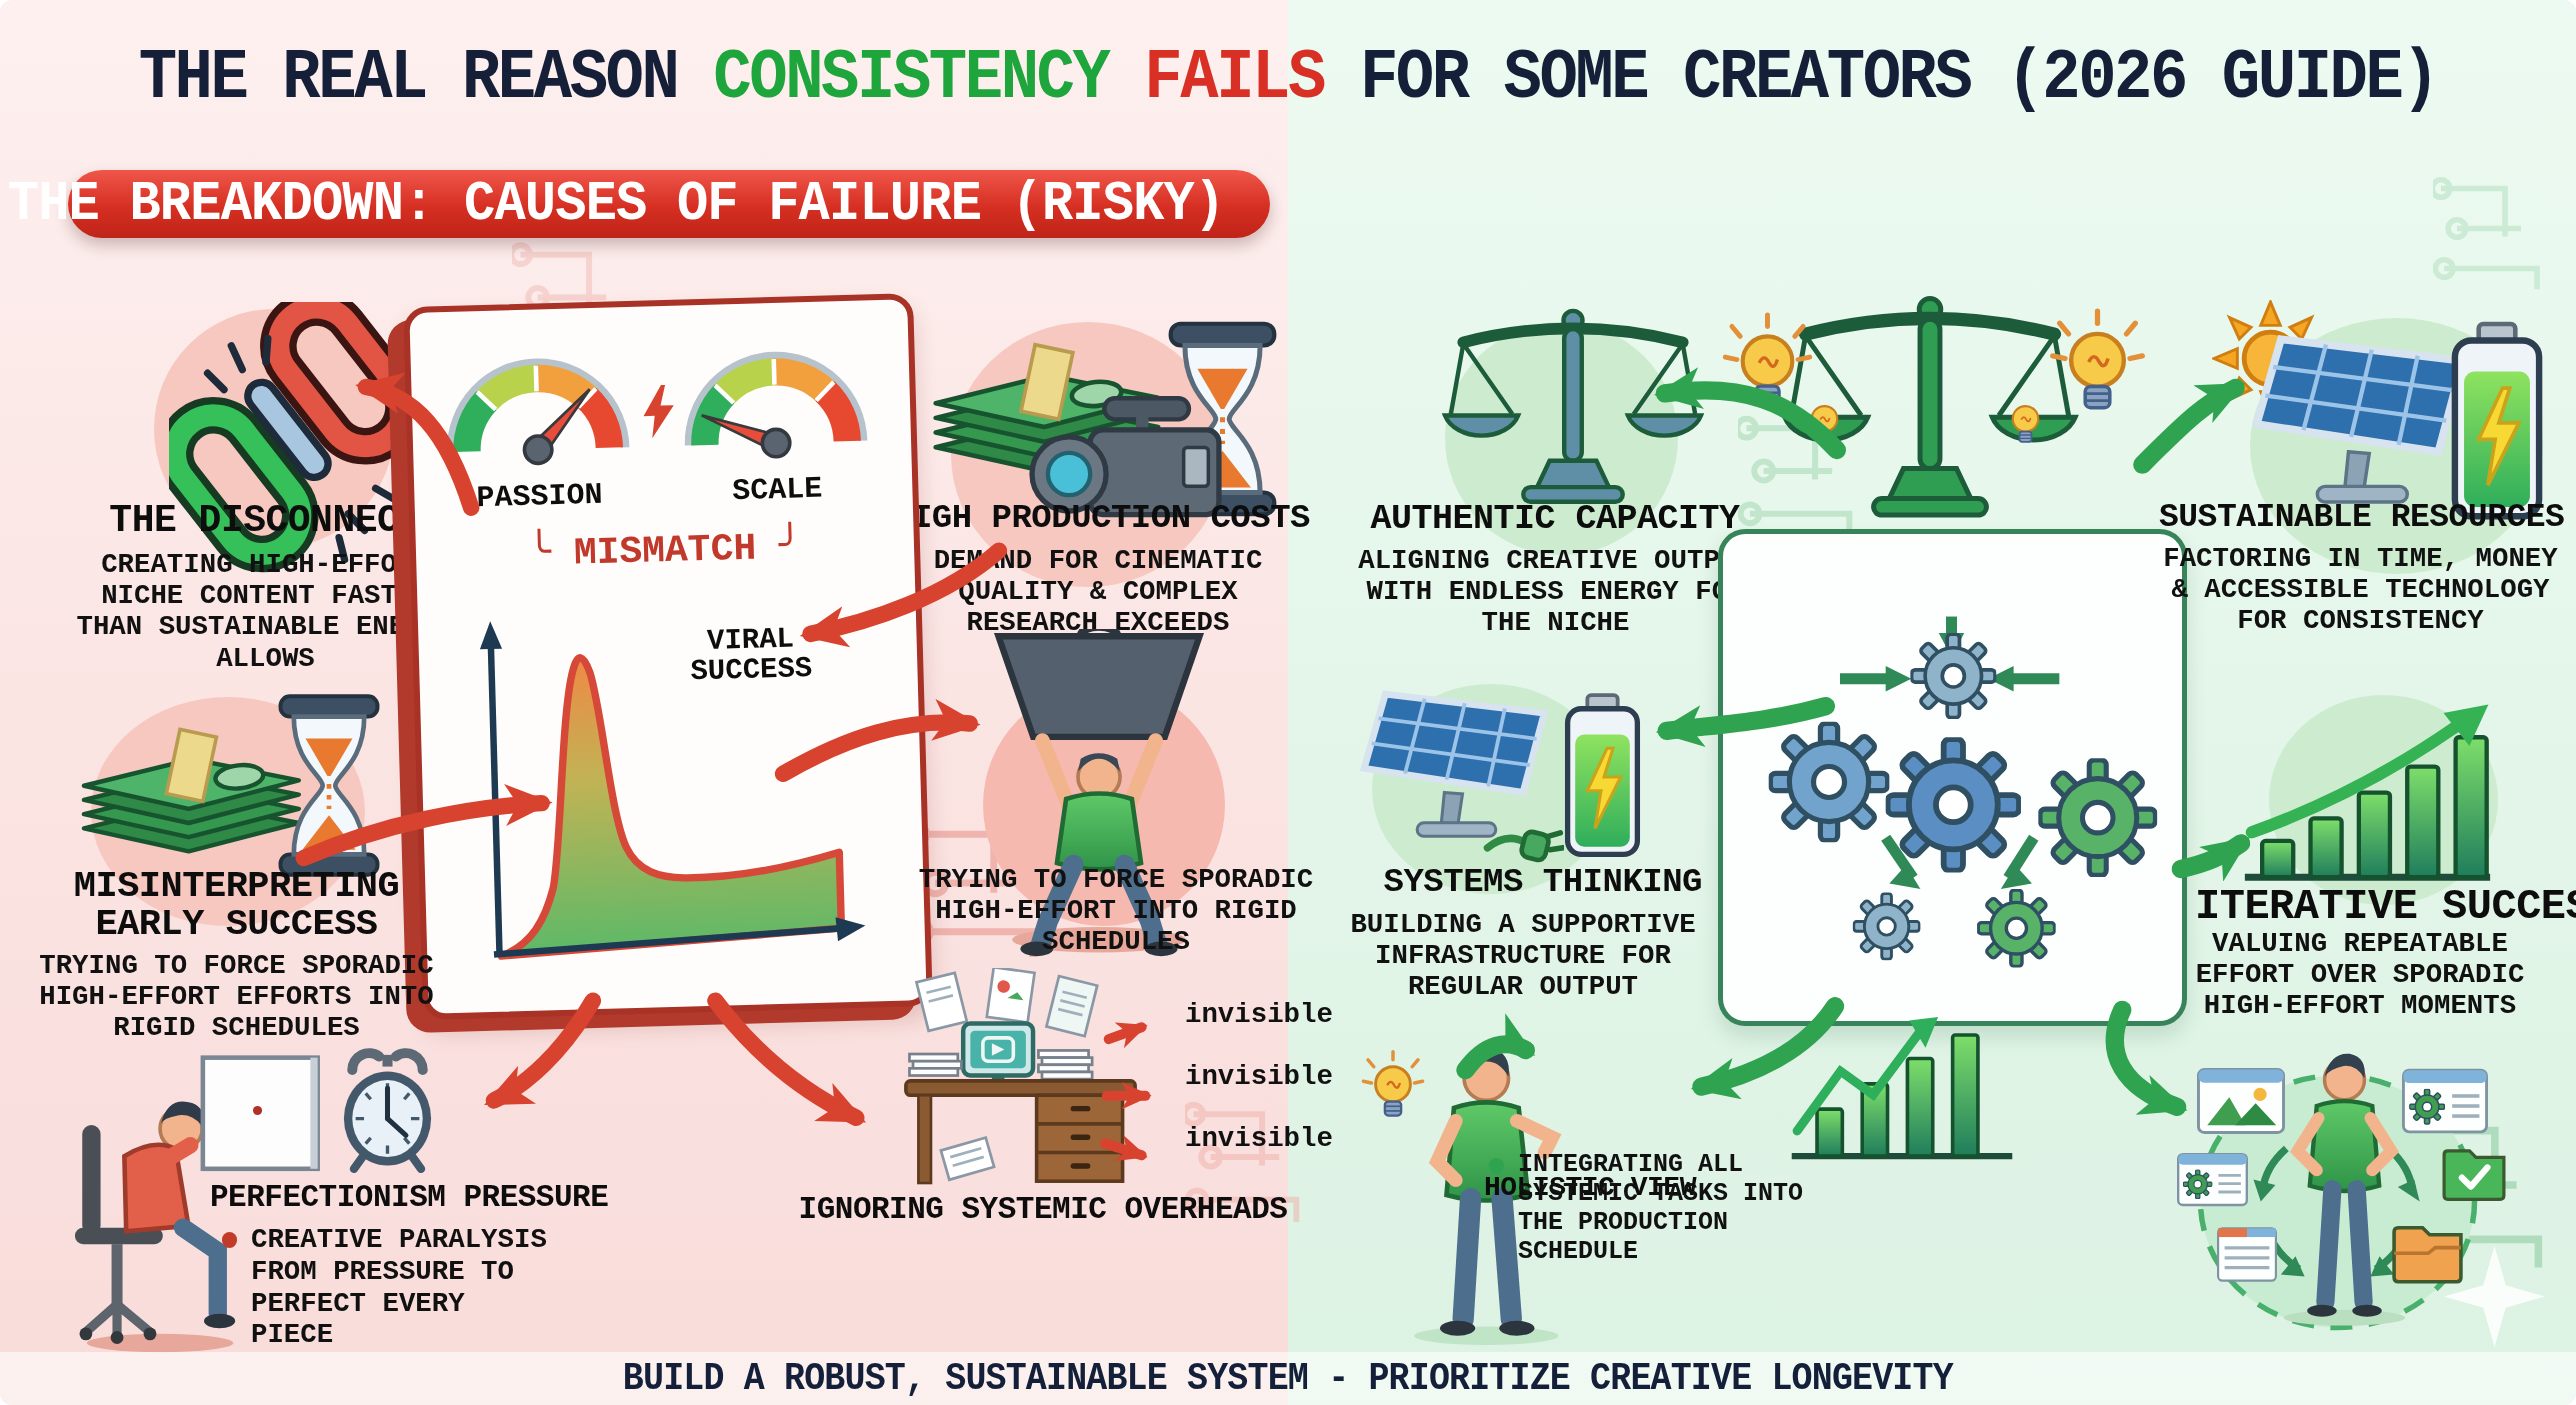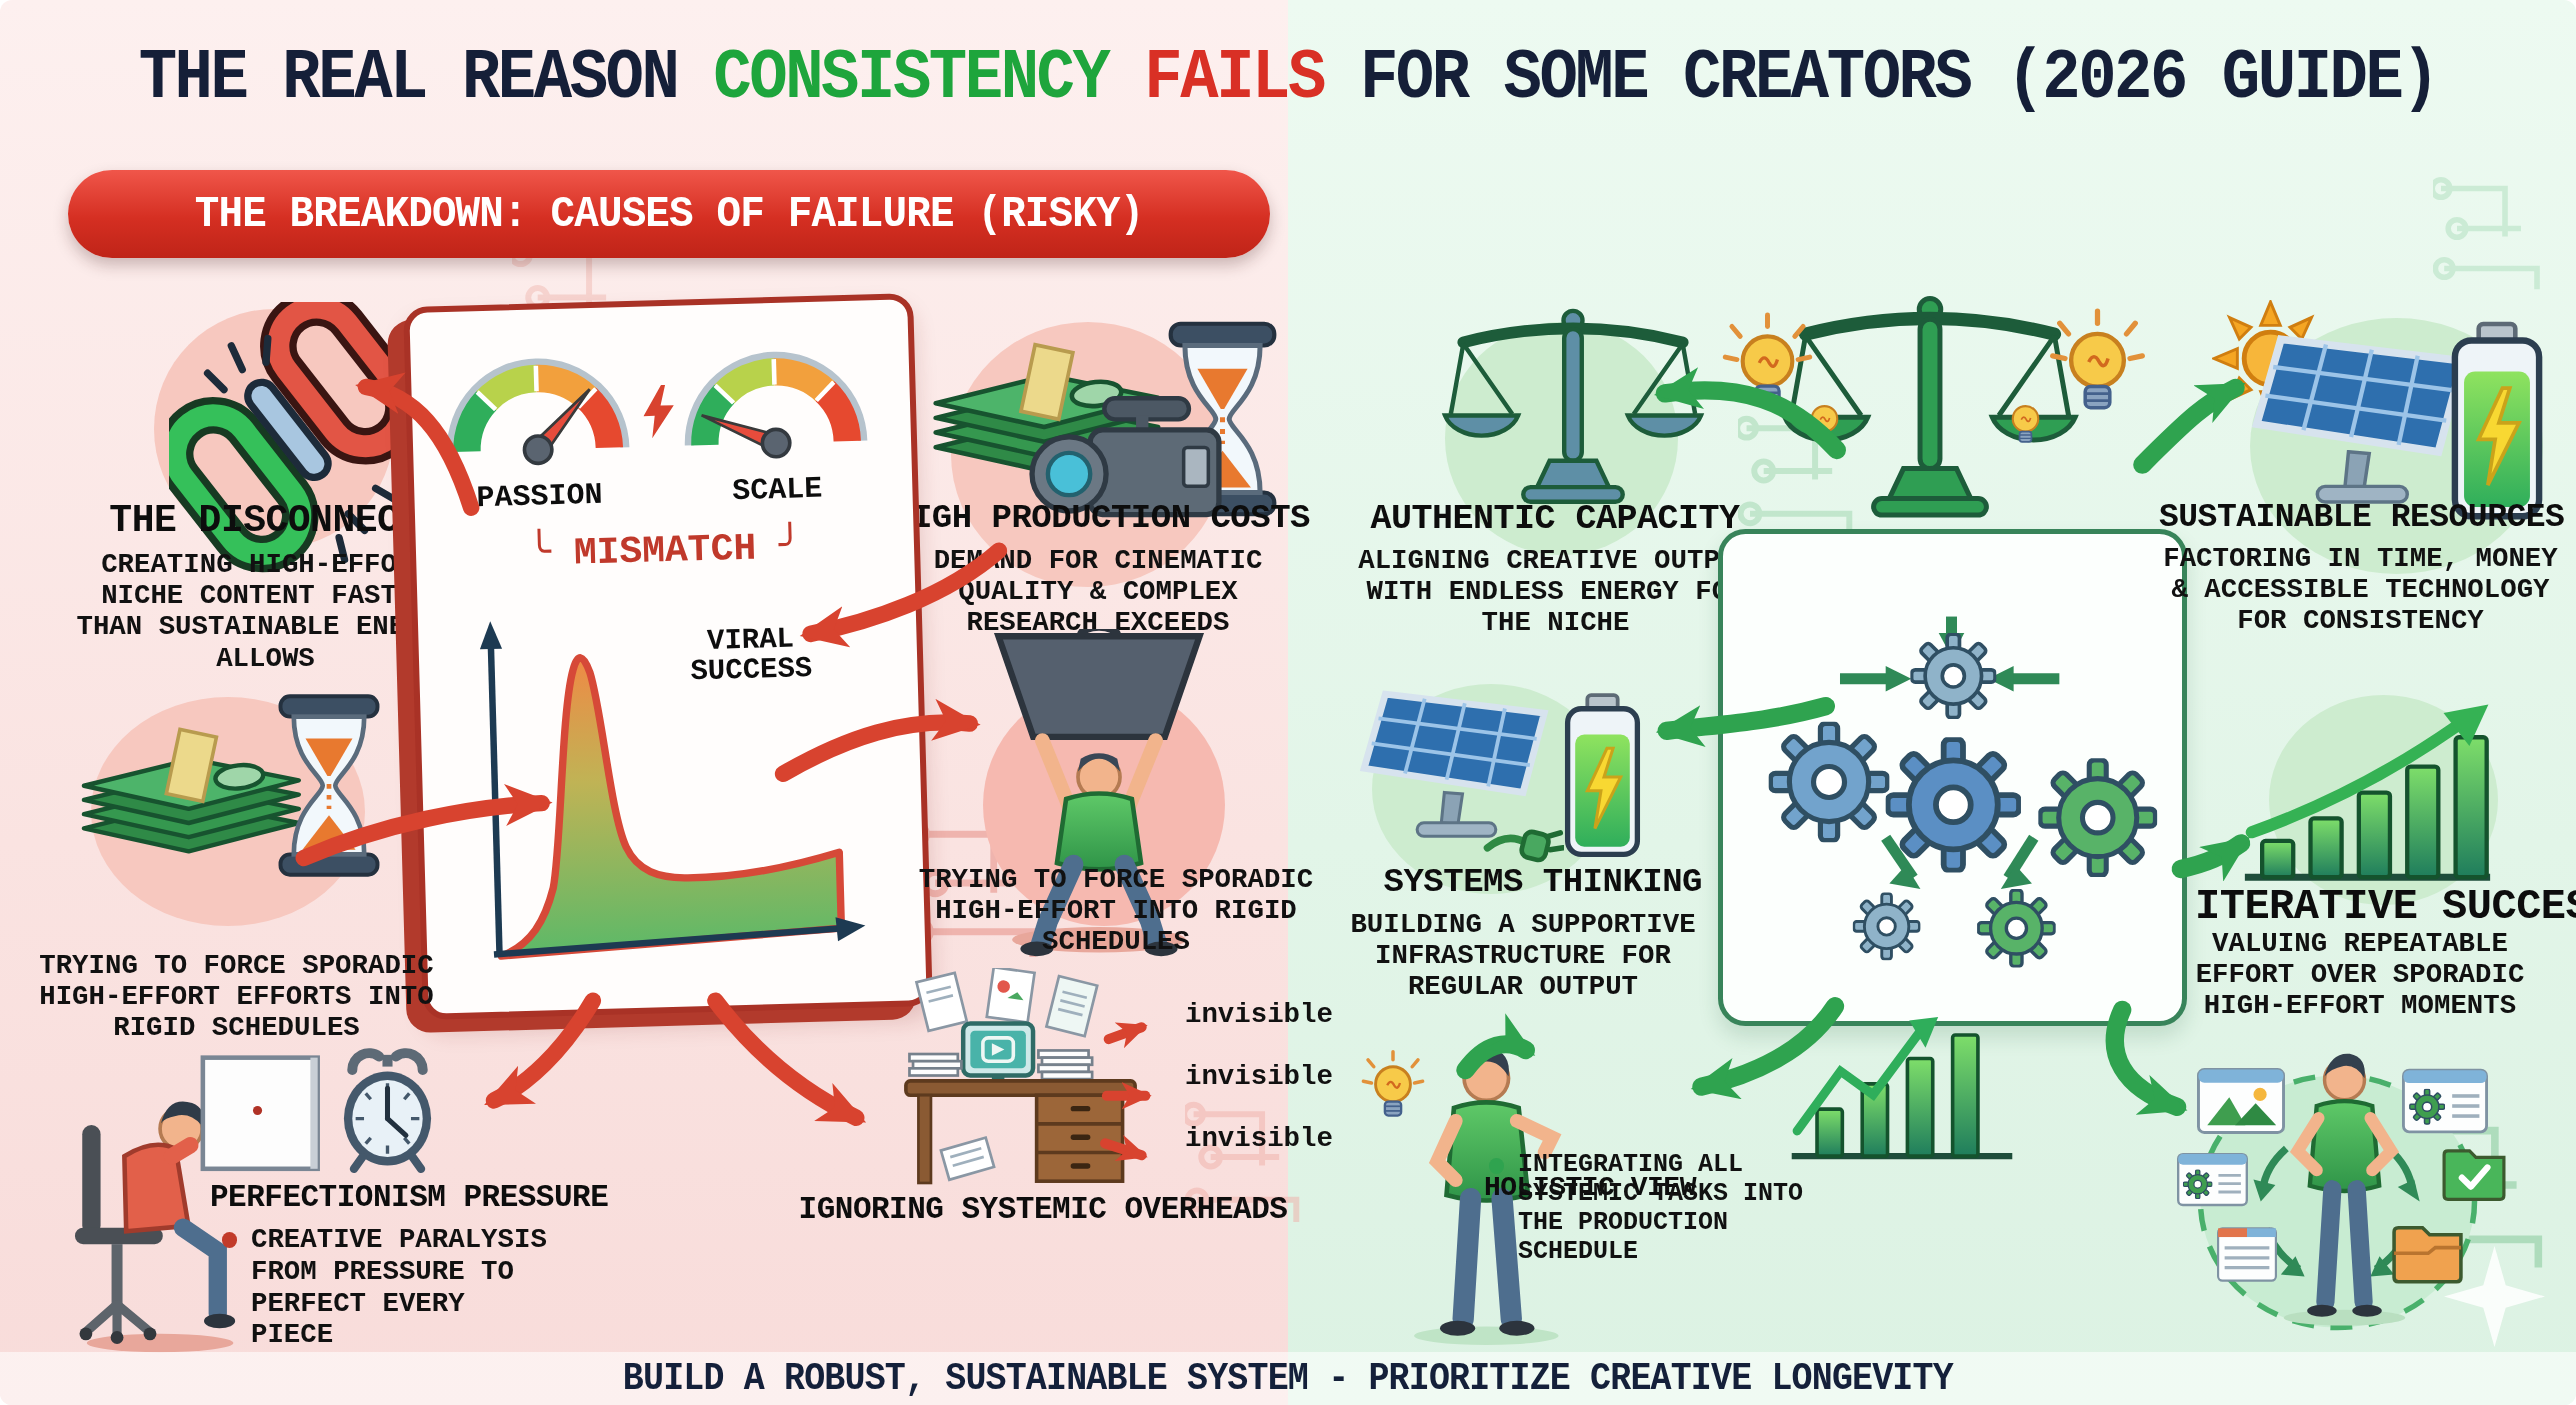--- a/index.html
+++ b/index.html
@@ -5,22 +5,22 @@
   html,body{margin:0;padding:0;background:#ffffff;}
   .stage{position:relative;width:2576px;height:1405px;overflow:hidden;
          font-family:Liberation Mono, monospace;color:#101010;border-radius:12px;}
   .abs{position:absolute;}
   .half{position:absolute;top:0;height:1405px;width:1288px;}
   .half.l{left:0;background:linear-gradient(180deg,#fdf0ef 0%,#fae3e1 60%,#f8dcda 100%);}
   .half.r{left:1288px;background:linear-gradient(180deg,#edfaf1 0%,#e2f5e8 60%,#dcf2e3 100%);}
   .title{position:absolute;left:0;top:38px;width:2576px;text-align:center;white-space:nowrap;
          font-size:71px;font-weight:800;letter-spacing:-2.7px;color:#151f38;}
   .title .sq{display:inline-block;transform:scaleX(.9);transform-origin:center;}
-  .pill{position:absolute;height:88px;border-radius:44px;display:flex;align-items:center;justify-content:center;
-        color:#fff;font-size:44px;font-weight:800;letter-spacing:-0.9px;box-shadow:0 7.3px 14.6px rgba(60,20,20,.25);}
+  .pill{position:absolute;height:68px;border-radius:44px;display:flex;align-items:center;justify-content:flex-end;
+        color:#fff;font-size:56px;font-weight:800;letter-spacing:-0.9px;box-shadow:0 7.3px 14.6px rgba(60,20,20,.25);}
   .pill .sq{display:inline-block;transform:scaleX(.93);white-space:nowrap;}
   .pill.red{left:68px;top:170px;width:1202px;background:linear-gradient(180deg,#f0564a 0%,#d52f22 55%,#bf2418 100%);}
   .pill.green{left:1336px;top:170px;width:1176px;background:linear-gradient(180deg,#35b457 0%,#1d9a40 55%,#128235 100%);}
   .h{position:absolute;font-weight:800;text-align:center;line-height:1.04;color:#0d0d0d;letter-spacing:-0.5px;}
   .h.nw{white-space:nowrap;}
   .d{position:absolute;font-weight:700;text-align:center;line-height:1.14;color:#111;}
   .bullet{position:absolute;text-align:left;font-weight:700;line-height:1.16;color:#111;padding-left:31px;}
   .bullet .dot{position:absolute;left:1.8px;top:8.2px;width:15.6px;height:15.6px;border-radius:50%;}
   .dot.red{background:#c23b2a;} .dot.green{background:#2fa34f;}
   .blob{position:absolute;border-radius:50%;}
@@ -488,20 +488,21 @@
     <div class="viral">VIRAL SUCCESS</div>
   </div>
 
   <div class="blob pink" style="left:91px;top:697px;width:274px;height:229px;"></div>
   <svg class="abs" style="left:75px;top:706px;width:231px;height:163px;" viewBox="0 0 252 178" width="231" height="163">
       <use href="#money" width="252" height="178"></use>
     </svg>
   <svg class="abs" style="left:274px;top:686px;width:110px;height:199px;" viewBox="0 0 120 218" width="110" height="199">
       <use href="#hourglass" width="120" height="218"></use>
     </svg>
+  <div class="h" style="left:35px;top:867px;width:403px;font-size:37px;">MISINTERPRETING EARLY SUCCESS</div>
   <div class="d" style="left:35px;top:950px;width:403px;font-size:27.4px;">TRYING TO FORCE SPORADIC HIGH-EFFORT EFFORTS INTO RIGID SCHEDULES</div>
 
   <div class="blob pink" style="left:983px;top:684px;width:242px;height:242px;background:#f6b9b0;"></div>
   <svg class="abs" style="left:971px;top:629px;width:256px;height:329px;" viewBox="0 0 280 360" width="256" height="329">
       <use href="#lifter" width="280" height="360"></use>
     </svg>
   <div class="d" style="left:910px;top:864px;width:412px;font-size:27.4px;">TRYING TO FORCE SPORADIC HIGH-EFFORT INTO RIGID SCHEDULES</div>
 
   <svg class="abs" style="left:904px;top:968px;width:233px;height:224px;" viewBox="0 0 255 245" width="233" height="224">
       <use href="#desk" width="255" height="245"></use>

